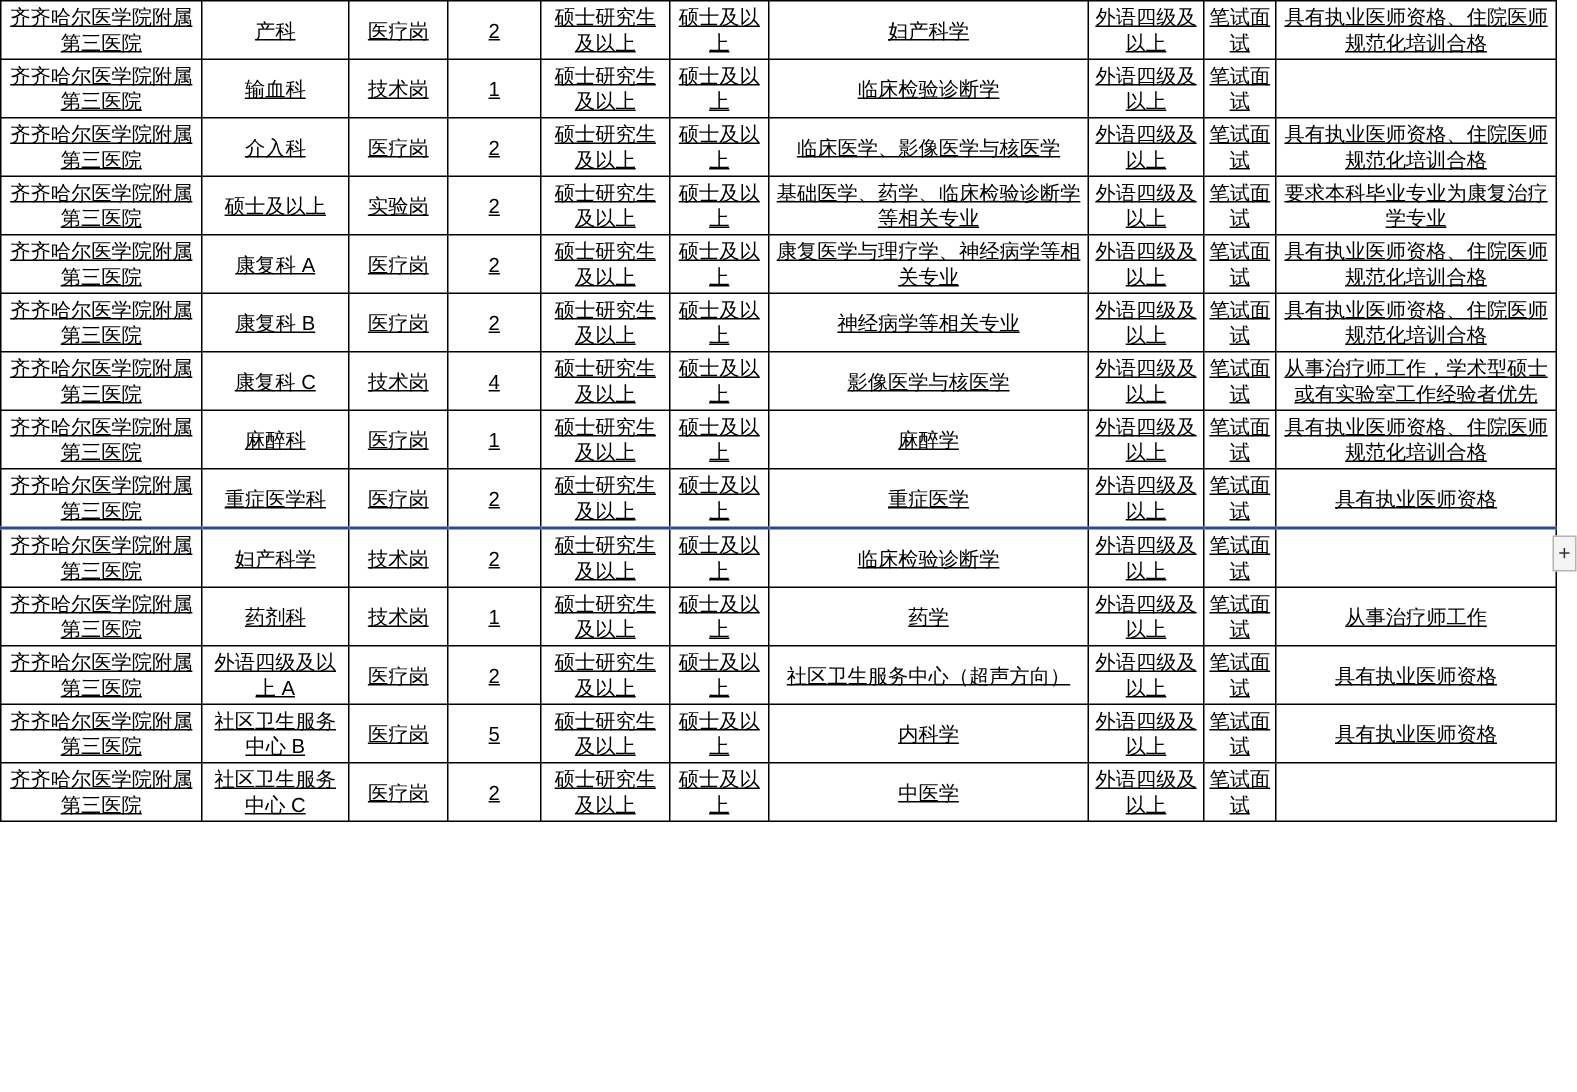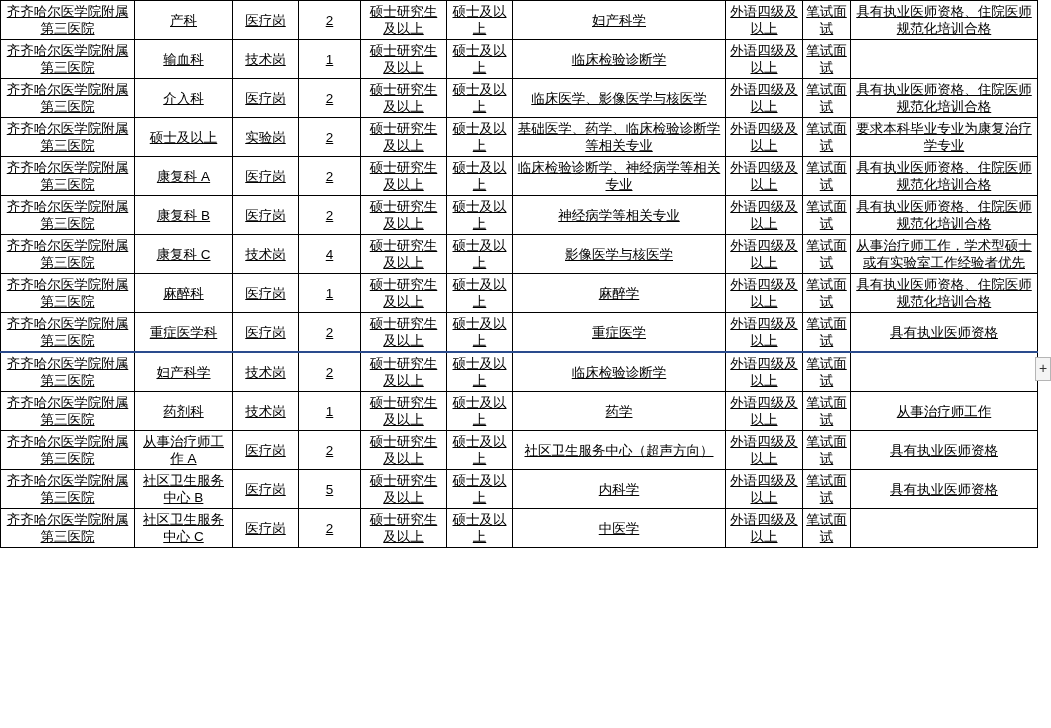--- a/index.html
+++ b/index.html
@@ -152,21 +152,21 @@
           <td class="exam">笔试面试</td>
           <td class="note">要求本科毕业专业为康复治疗学专业</td>
         </tr>
         <tr>
           <td class="org">齐齐哈尔医学院附属第三医院</td>
           <td class="dept">康复科 A</td>
           <td class="post">医疗岗</td>
           <td class="num">2</td>
           <td class="edu">硕士研究生及以上</td>
           <td class="deg">硕士及以上</td>
-          <td class="major">临床检验诊断学、神经病学等相关专业</td>
+          <td class="major">康复医学与理疗学、神经病学等相关专业</td>
           <td class="lang">外语四级及以上</td>
           <td class="exam">笔试面试</td>
           <td class="note">具有执业医师资格、住院医师规范化培训合格</td>
         </tr>
         <tr>
           <td class="org">齐齐哈尔医学院附属第三医院</td>
           <td class="dept">康复科 B</td>
           <td class="post">医疗岗</td>
           <td class="num">2</td>
           <td class="edu">硕士研究生及以上</td>
@@ -231,21 +231,21 @@
           <td class="num">1</td>
           <td class="edu">硕士研究生及以上</td>
           <td class="deg">硕士及以上</td>
           <td class="major">药学</td>
           <td class="lang">外语四级及以上</td>
           <td class="exam">笔试面试</td>
           <td class="note">从事治疗师工作</td>
         </tr>
         <tr>
           <td class="org">齐齐哈尔医学院附属第三医院</td>
-          <td class="dept">从事治疗师工作 A</td>
+          <td class="dept">外语四级及以上 A</td>
           <td class="post">医疗岗</td>
           <td class="num">2</td>
           <td class="edu">硕士研究生及以上</td>
           <td class="deg">硕士及以上</td>
           <td class="major">社区卫生服务中心（超声方向）</td>
           <td class="lang">外语四级及以上</td>
           <td class="exam">笔试面试</td>
           <td class="note">具有执业医师资格</td>
         </tr>
         <tr>

